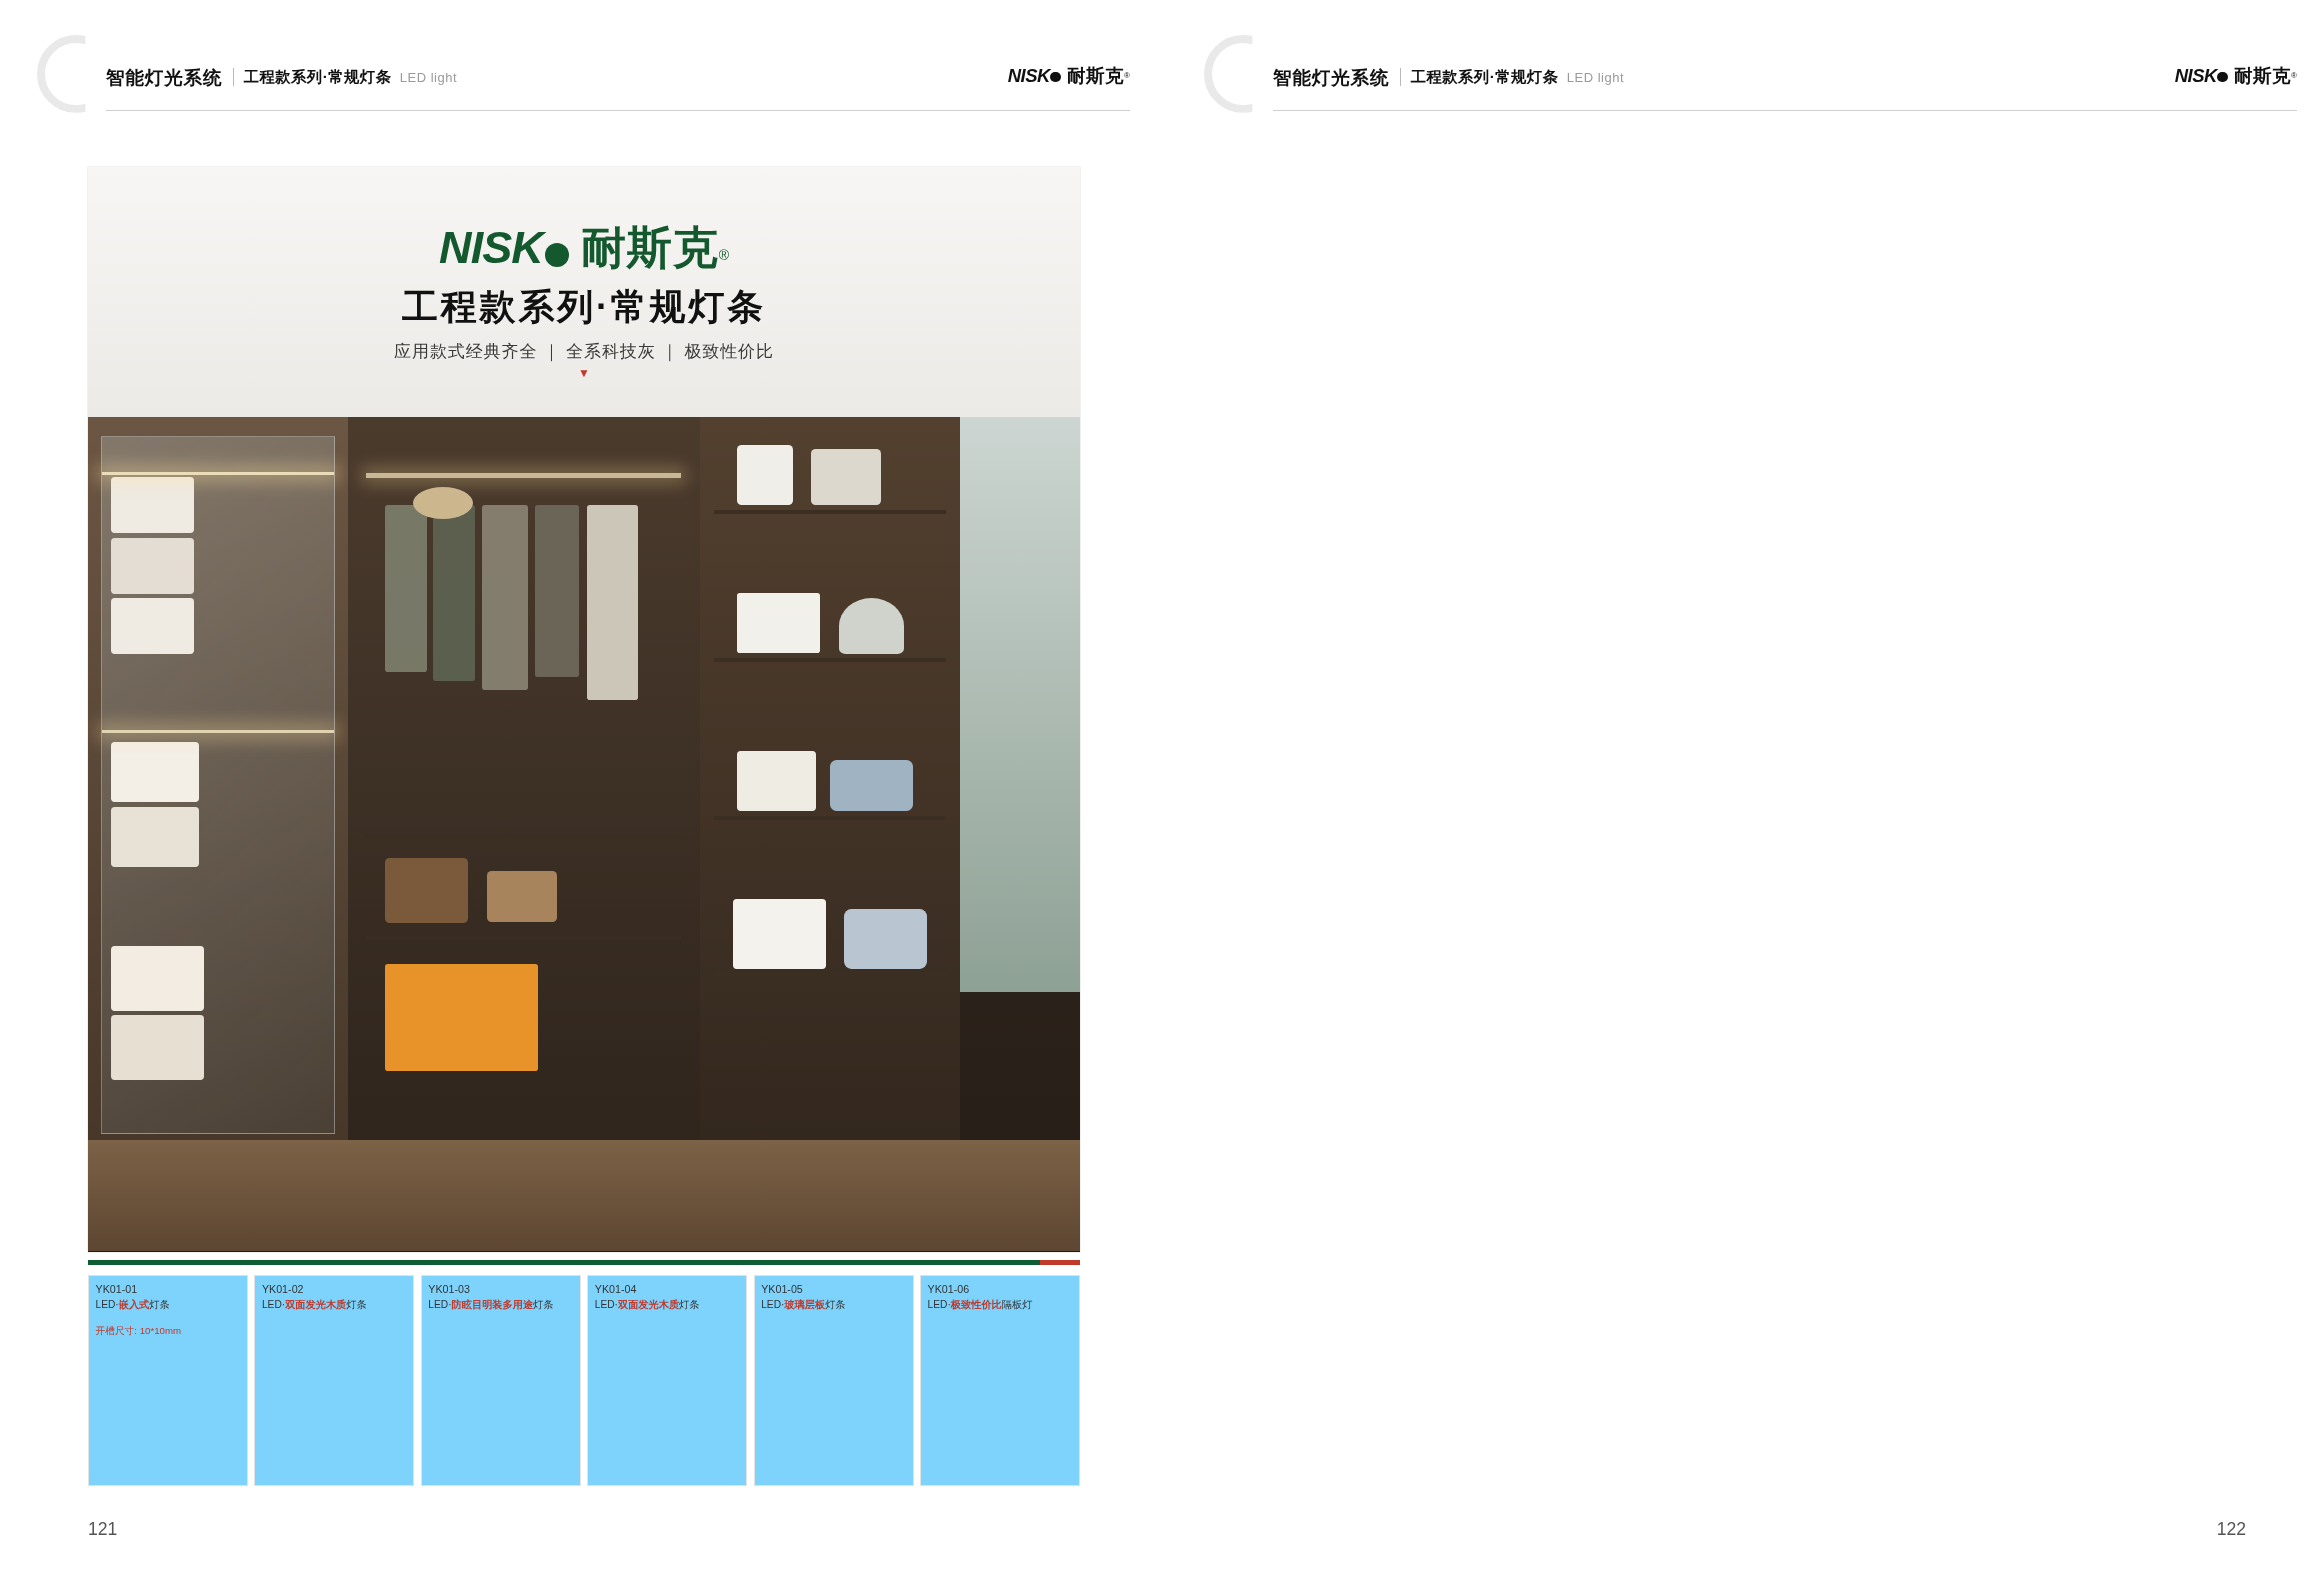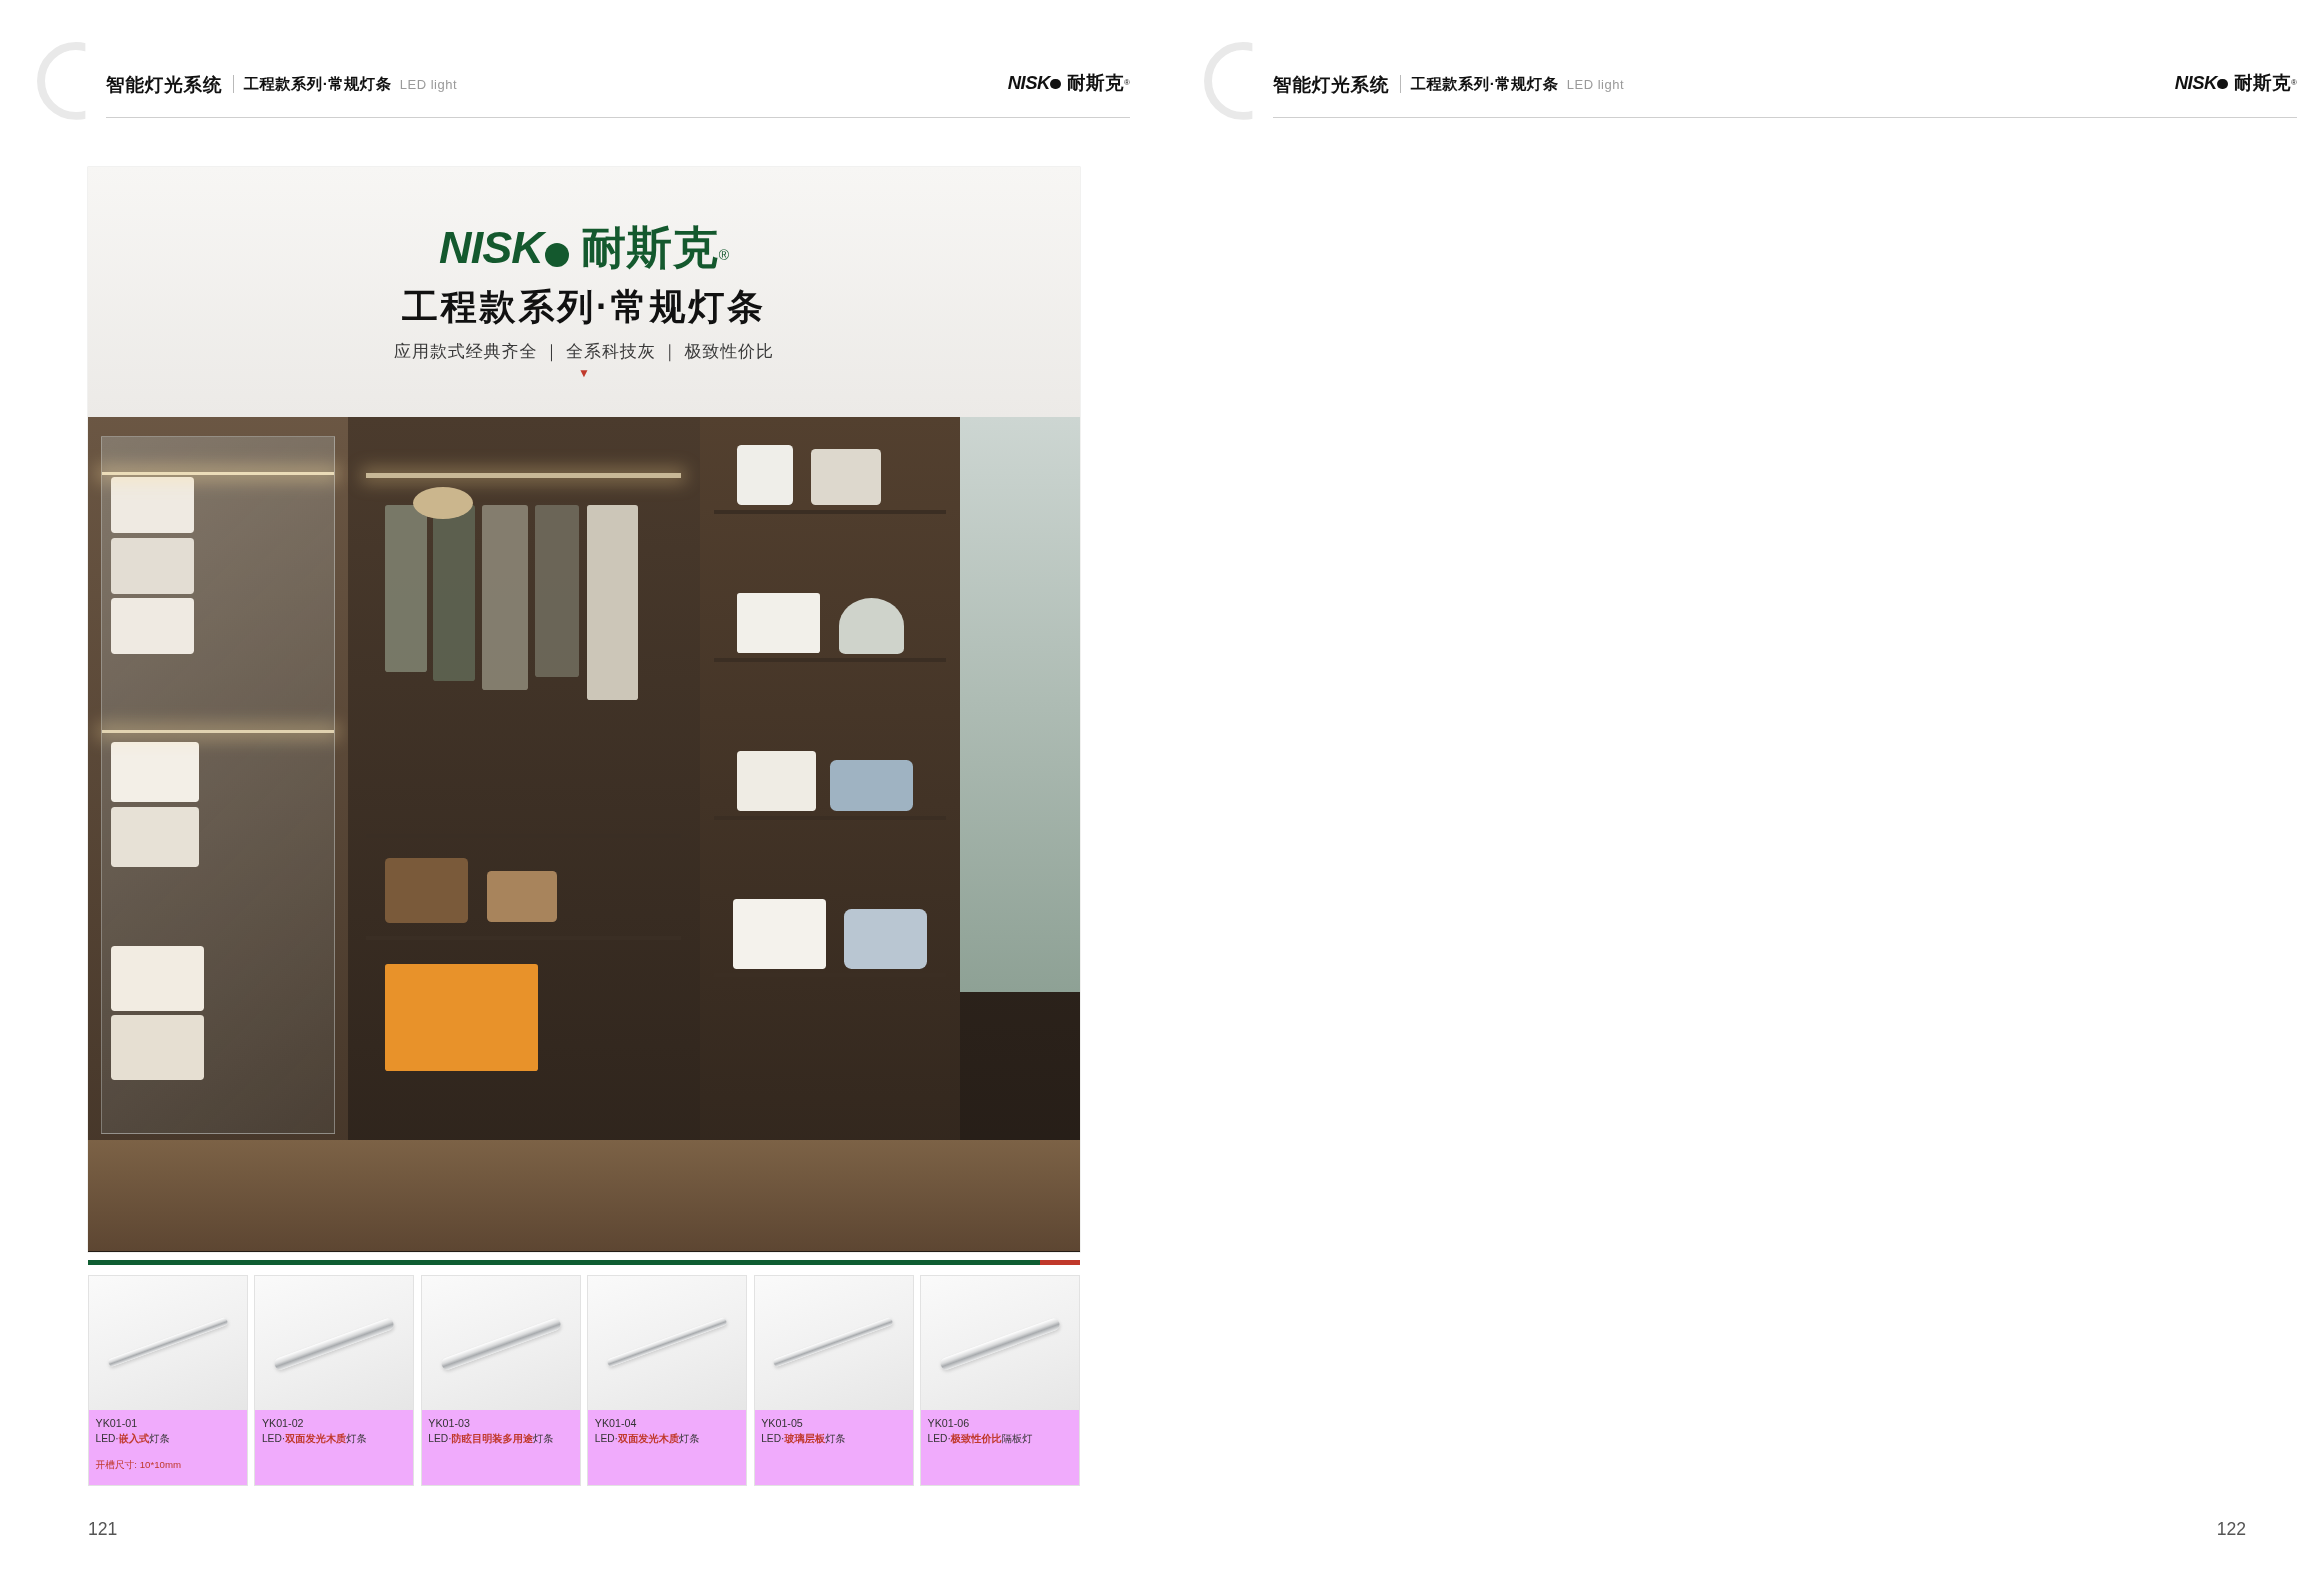--- a/index.html
+++ b/index.html
@@ -10,21 +10,21 @@
     color:#1a1a1a;
     overflow:hidden;
   }
   .spread{position:relative;width:2334px;height:1595px;display:flex;}
   .page{position:relative;height:1595px;background:#fff;}
   .page-left{width:1167px;}
   .page-right{width:1167px;}
   .gutter{position:absolute;left:1167px;top:0;width:0.9px;height:1595px;background:#d8d8d8;}
 
   
-  .hdr{position:absolute;top:63px;height:42px;display:flex;align-items:center;}
+  .hdr{position:absolute;top:56px;height:42px;display:flex;align-items:center;}
   .hdr-left{left:37px;right:37px;}
   .c-mark{
     position:absolute;left:0;top:-21.3px;width:78px;height:78px;border-radius:50%;
     border:8px solid #e9e9e9;box-sizing:border-box;
     clip-path:polygon(0 0,62% 0,62% 22%,30% 22%,30% 78%,62% 78%,62% 100%,0 100%);
   }
   .hdr-title{font-size:18.5px;font-weight:bold;letter-spacing:0.9px;color:#111;}
   .hdr-div{width:0.9px;height:17.6px;background:#b9b9b9;margin:0 10.2px;}
   .hdr-sub{font-size:15.3px;font-weight:bold;color:#111;letter-spacing:0.5px;}
   .hdr-en{font-size:13px;color:#9a9a9a;margin-left:8.3px;letter-spacing:0.5px;}
@@ -46,21 +46,21 @@
   .hero-logo .reg{font-size:14px;vertical-align:super;color:#14592e;}
   .hero-h1{position:absolute;top:116px;left:0;right:0;text-align:center;font-size:36px;font-weight:bold;letter-spacing:2.8px;color:#111;}
   .hero-h2{position:absolute;top:173px;left:0;right:0;text-align:center;font-size:17px;color:#3a3a3a;letter-spacing:0.9px;}
   .hero-tri{position:absolute;top:199px;left:0;right:0;text-align:center;color:#c0392b;font-size:12px;}
   .hero-img{position:absolute;left:0;top:250px;width:992px;height:835px;overflow:hidden;background:#2a211b;}
   .stripe{position:absolute;left:88px;top:1260px;width:992px;height:5.1px;background:#0f5d32;}
   .stripe .red{position:absolute;right:0;top:0;width:40px;height:5.1px;background:#c0392b;}
 
   
   .thumbs{position:absolute;left:88px;top:1275px;width:992px;height:211px;display:flex;gap:6.5px;}
-  .thumb{flex:1;background:#f0abfc;border:0.9px solid #e2e2e2;display:flex;flex-direction:column;}
+  .thumb{flex:1;background:#7dd3fc;border:0.9px solid #e2e2e2;display:flex;flex-direction:row;}
   .thumb-img{height:134px;background:linear-gradient(160deg,#fafafa 0%,#efefef 60%,#e6e6e6 100%);position:relative;overflow:hidden;}
   .bar{position:absolute;left:10%;top:46%;width:80%;height:12px;border-radius:6px;
        background:linear-gradient(180deg,#ffffff 0%,#d9dadb 38%,#a8abae 62%,#e9eaeb 100%);
        transform:rotate(-20deg);box-shadow:0 1.9px 3.7px rgba(0,0,0,.15);}
   .bar.thin{height:8.3px;}
   .thumb-txt{padding:5.6px 6.5px 0 6.5px;font-size:10.2px;line-height:1.35;color:#333;}
   .thumb-code{font-size:10.7px;color:#333;margin-bottom:1.9px;}
   .thumb-desc b{color:#c0392b;}
   .thumb-note{color:#c0392b;font-size:9.7px;margin-top:12px;}
 

